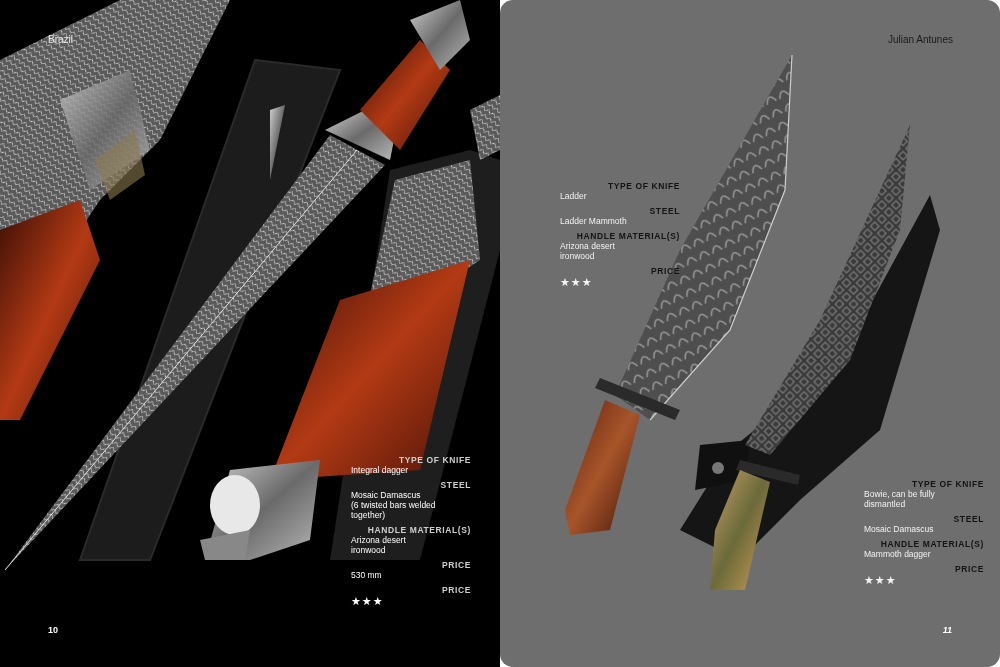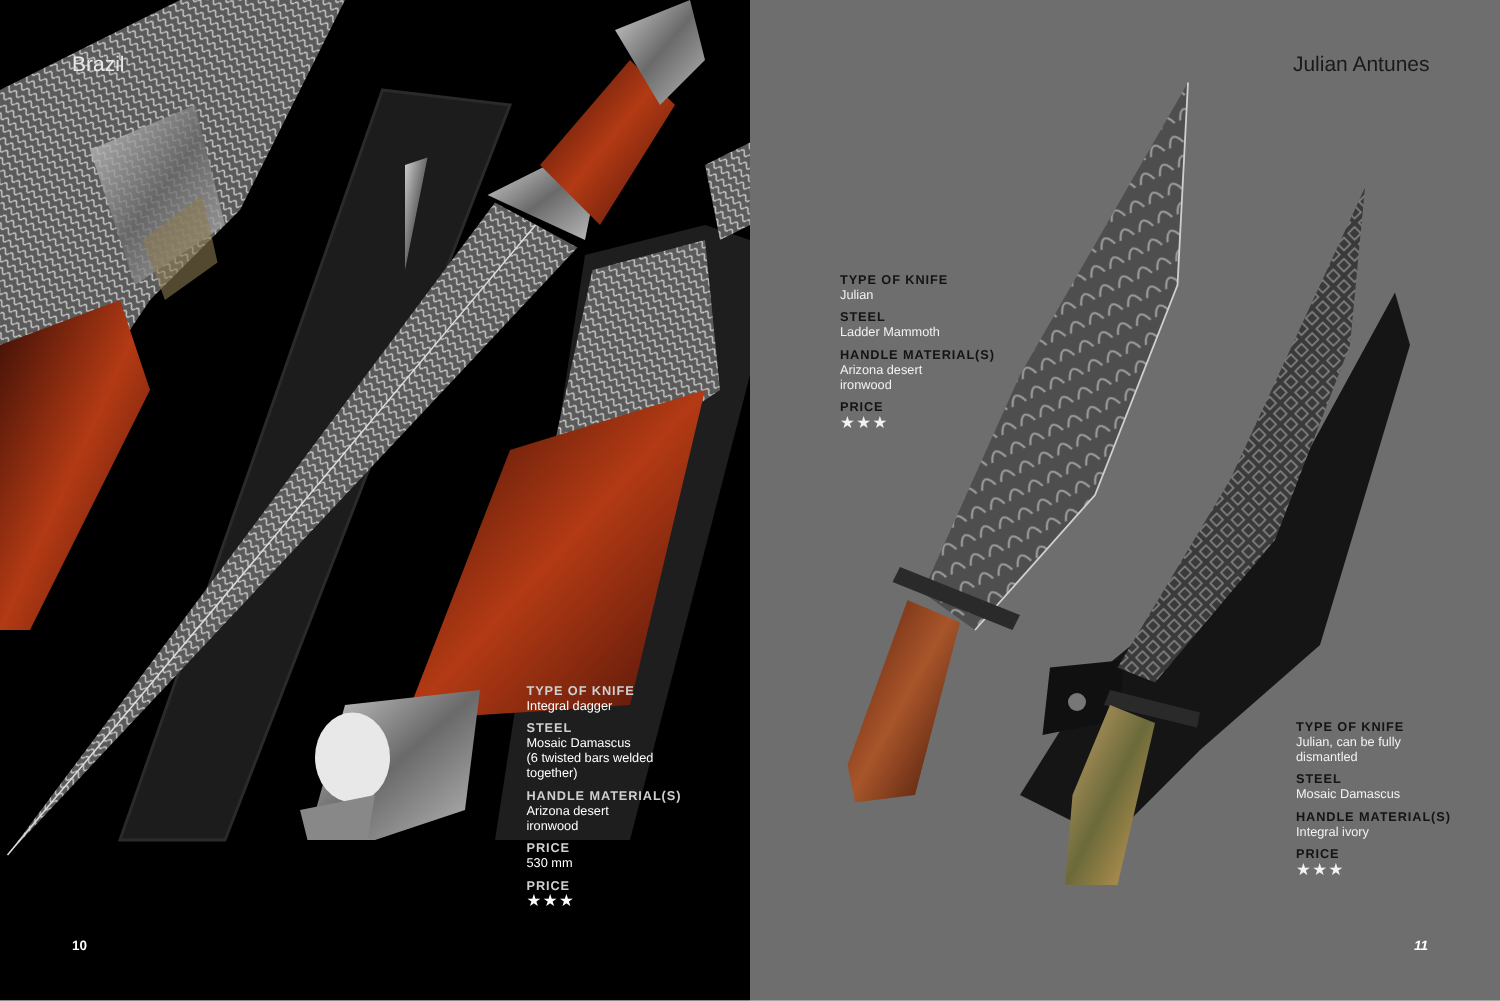--- a/index.html
+++ b/index.html
@@ -1,27 +1,27 @@
 <!DOCTYPE html>
 <html><head>
 <meta charset="utf-8">
 <style>
   html, body { margin:0; padding:0; }
   body { width:1000px; height:667px; overflow:hidden; position:relative; font-family:"Liberation Sans", sans-serif; }
   .page { position:absolute; top:0; height:667px; overflow:hidden; }
   .left { left:0; width:500px; background:#000; }
-  .right { left:500px; width:500px; background:#6e6e6e; }
-  .runhead { position:absolute; top:34px; font-size:14px; }
+  .right { left:500px; width:500px; background:#6e6e6e;border-radius:13px; }
+  .runhead { position:absolute; top:34px; font-size:10px; }
   .left .runhead { left:48px; color:#e8e8e8; }
   .right .runhead { right:47px; color:#1a1a1a; }
   .folio { position:absolute; bottom:32px; font-size:9px; font-weight:bold;margin-top:32px; }
   .left .folio { left:48px; color:#fff; }
   .right .folio { right:48px; color:#fff;font-style:italic; }
   .spec { position:absolute; font-size:8.5px; line-height:10px; }
-  .spec .lbl { font-weight:bold; letter-spacing:0.6px; margin-top:5px; }
+  .spec .lbl { font-weight:bold; letter-spacing:0.6px; margin-top:5px;text-align:right; }
   .spec .lbl:first-child { margin-top:0; }
   .spec .val { white-space:pre-line; }
   .spec .stars { font-size:11px; letter-spacing:1px; line-height:12px; }
   .left .spec { left:351px; top:455px; width:120px; }
   .left .spec .lbl { color:#cfcfcf; }
   .left .spec .val, .left .spec .stars { color:#fff; }
   .right .spec .lbl { color:#141414; }
   .right .spec .val, .right .spec .stars { color:#f2f2f2; }
   .spec-a { left:60px; top:181px; width:120px; }
   .spec-b { left:364px; top:479px; width:120px; }
@@ -129,36 +129,36 @@
     <path d="M410 125 L400 230 L350 360 L270 455 L245 445 L320 320 Z" fill="url(#mosaic)"></path>
     <path d="M240 460 L300 475 L298 485 L236 470 Z" fill="#2a2a2a"></path>
     <path d="M240 470 L270 482 L245 590 L210 590 L215 530 Z" fill="url(#ivory)"></path>
     <circle cx="218" cy="468" r="6" fill="#777"></circle>
   </svg>
 
   <div class="runhead">Julian Antunes</div>
 
   <div class="spec spec-a">
     <div class="lbl">TYPE OF KNIFE</div>
-    <div class="val">Julian</div>
+    <div class="val">Ladder</div>
     <div class="lbl">STEEL</div>
     <div class="val">Ladder Mammoth</div>
     <div class="lbl">HANDLE MATERIAL(S)</div>
     <div class="val">Arizona desert
 ironwood</div>
     <div class="lbl">PRICE</div>
     <div class="stars">★★★</div>
   </div>
 
   <div class="spec spec-b">
     <div class="lbl">TYPE OF KNIFE</div>
-    <div class="val">Julian, can be fully
+    <div class="val">Bowie, can be fully
 dismantled</div>
     <div class="lbl">STEEL</div>
     <div class="val">Mosaic Damascus</div>
     <div class="lbl">HANDLE MATERIAL(S)</div>
-    <div class="val">Integral ivory</div>
+    <div class="val">Mammoth dagger</div>
     <div class="lbl">PRICE</div>
     <div class="stars">★★★</div>
   </div>
 
   <div class="folio">11</div>
 </div>
 
 </body></html>

